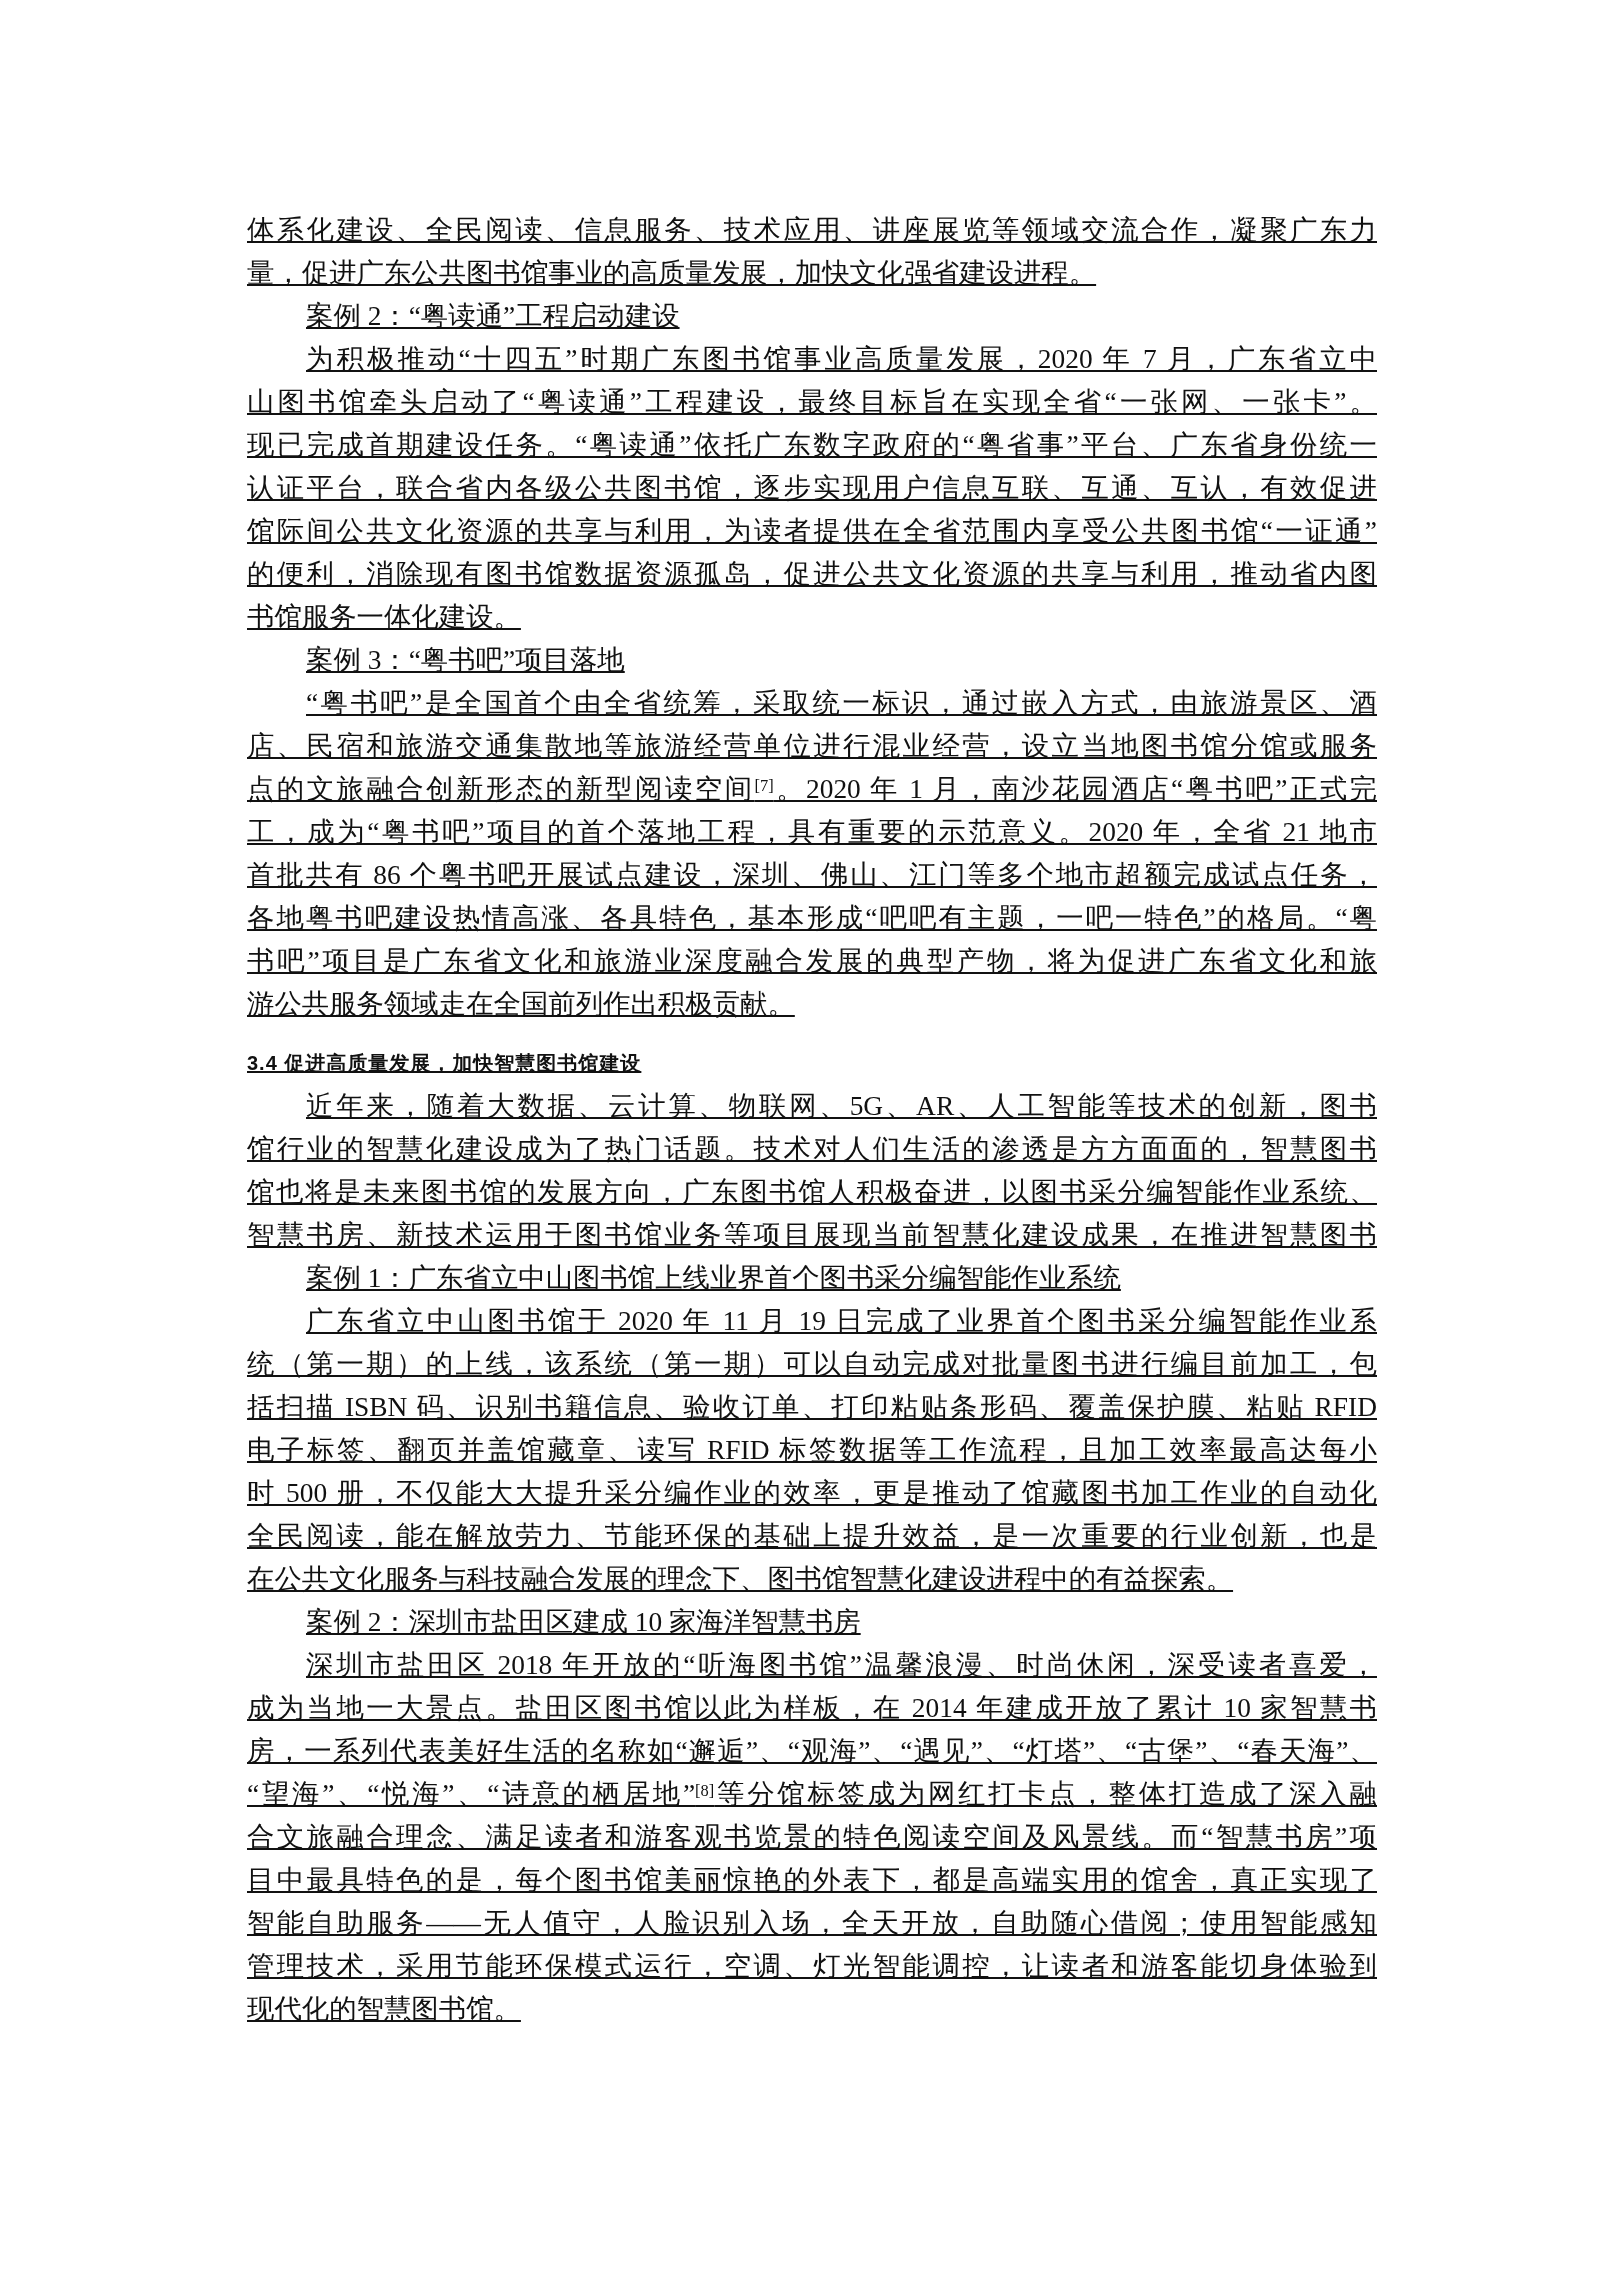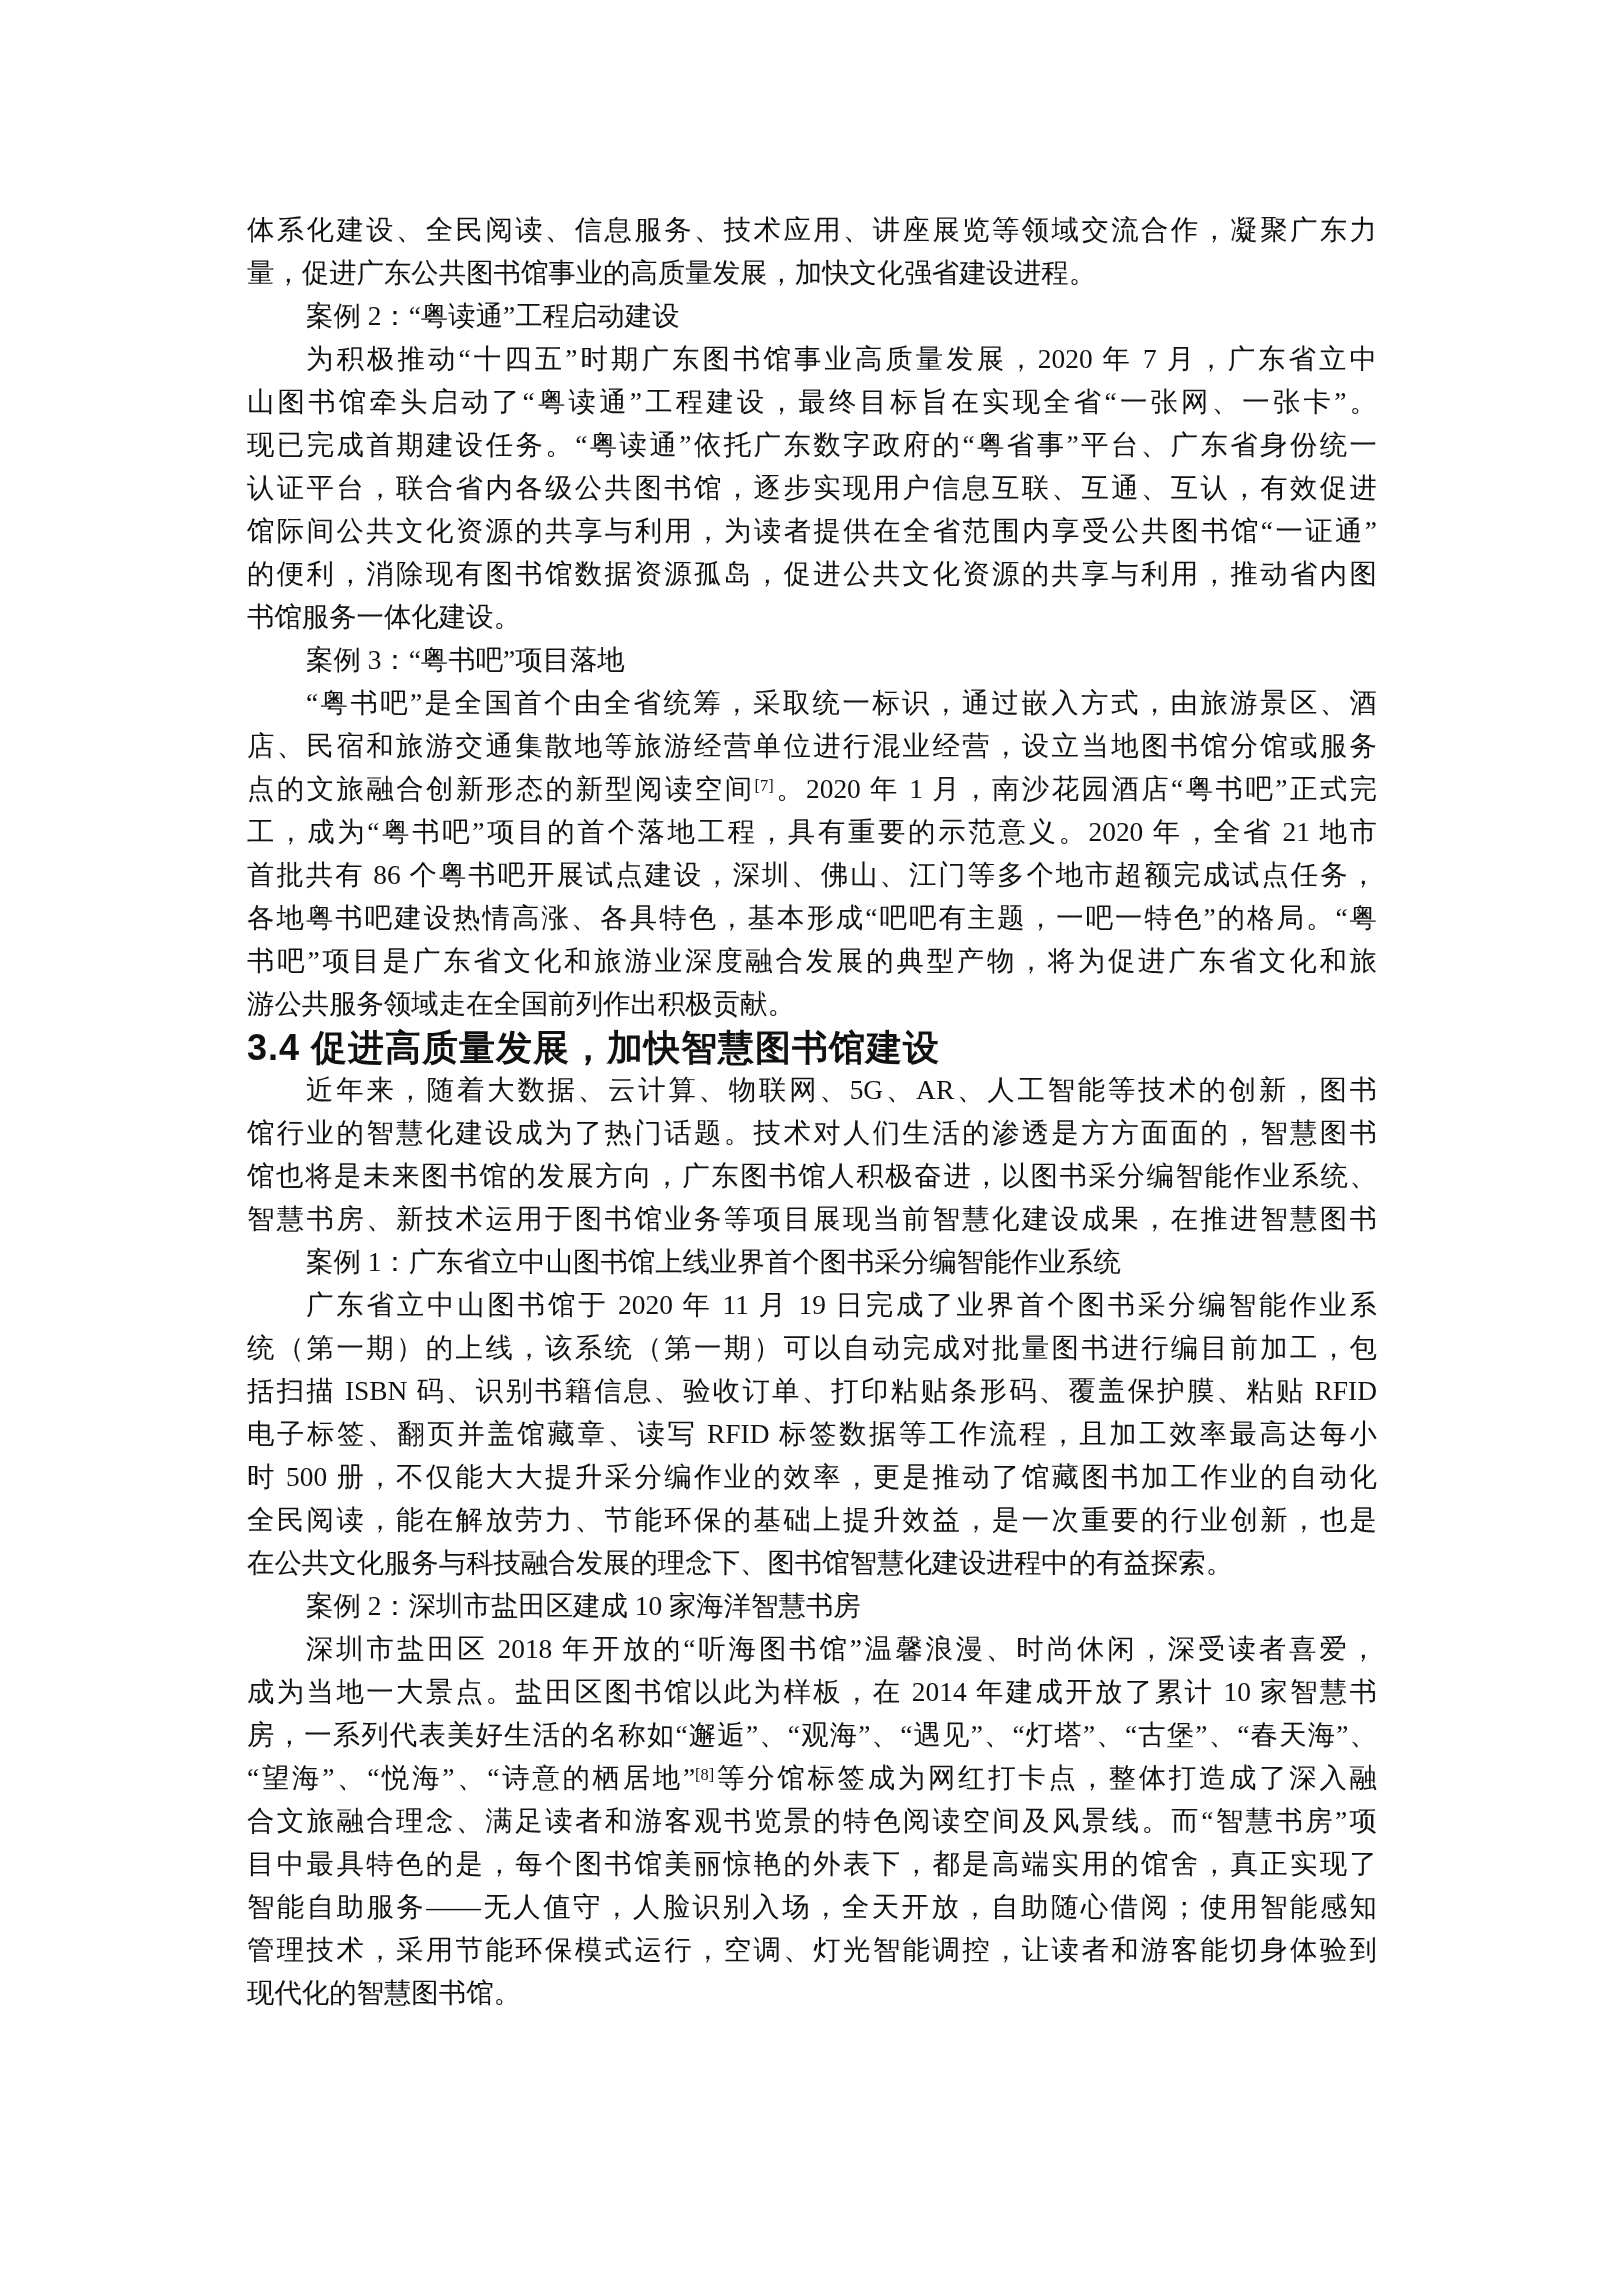--- a/index.html
+++ b/index.html
@@ -25,33 +25,35 @@
     font-family: "Liberation Serif", "DejaVu Serif", serif;
     font-size: 27.4px;
     color: #111111;
     height: 43px;
     line-height: 43px;
     text-align: justify;
     text-align-last: left;
     -moz-text-align-last: left;
     white-space: normal;
     overflow: hidden;
+    text-decoration: underline;
   }
   .line.fill {
     text-align-last: justify;
     -moz-text-align-last: justify;
   }
   .line.indent {
     text-indent: 59px;
   }
   .line.heading {
     font-family: "Liberation Sans", "DejaVu Sans", sans-serif;
     font-weight: 700;
-    font-size: 36px;
+    font-size: 20px;
     letter-spacing: 1px;
+    margin-top: 16px;
   }
   .sup {
     font-size: 0.6em;
     position: relative;
     top: -0.45em;
     line-height: 0;
   }
 </style>
 </head>
 <body>

